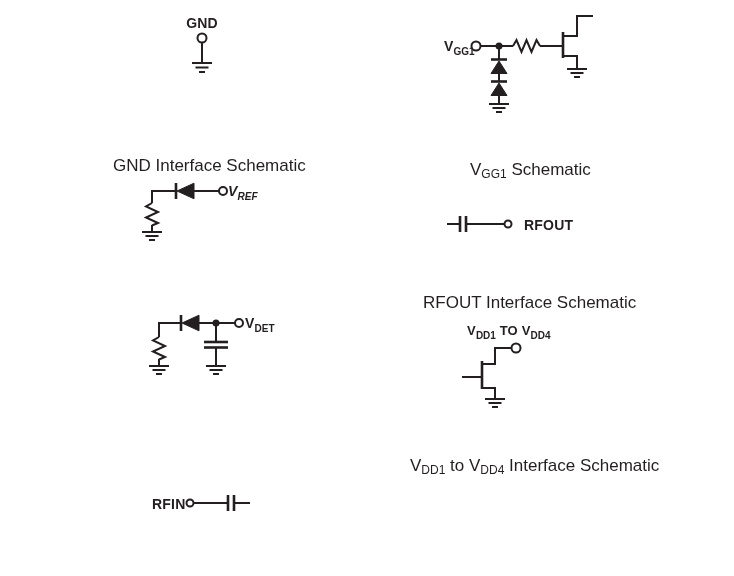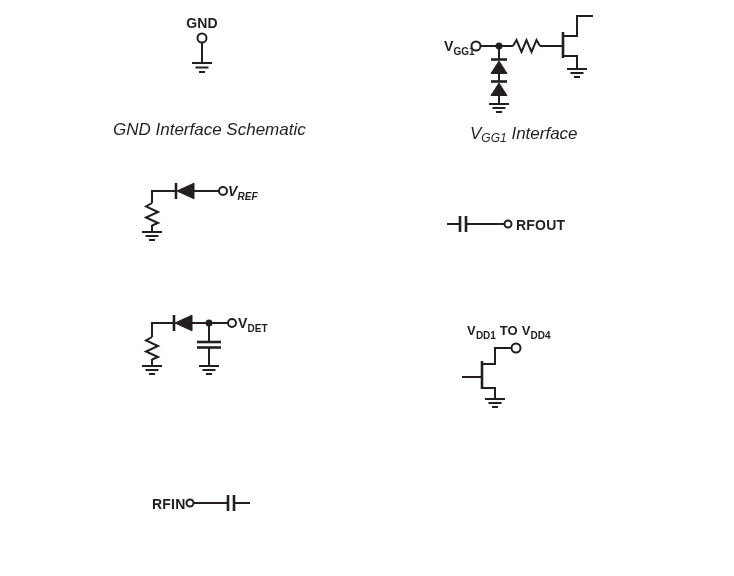--- a/index.html
+++ b/index.html
@@ -18,22 +18,23 @@
   .dot { fill: var(--ink); stroke: none; }
   .pin-label {
     position: absolute; color: var(--ink);
     font-weight: bold; font-size: 14px; line-height: 1.15;
     white-space: nowrap; letter-spacing: 0.2px;
   }
   .pin-label .sub { font-size: 10px; position: relative; top: 3.5px; letter-spacing: 0; }
   .pin-label.small { font-size: 13px; }
   .caption {
     position: absolute; color: var(--ink);
-    font-style: italic; font-size: 17px; line-height: 1.1;
+    font-size: 17px; line-height: 1.1;
     white-space: nowrap;
+    margin-top: 36px;
   }
   .caption .sub { font-size: 12px; position: relative; top: 2.5px; }
   .center { text-align: center; }
 </style>
 </head>
 <body>
 
 <div class="canvas">
 
   <div class="schem" style="left:100px; top:12px; width:210px; height:130px;">
@@ -88,21 +89,21 @@
         <path class="fil" d="M74,73 L82,85.5 L66,85.5 Z"></path>
       </g>
       <line class="w" x1="74" y1="85" x2="74" y2="94"></line>
       <g>
         <line class="w" x1="64" y1="94" x2="84" y2="94"></line>
         <line class="w" x1="67.5" y1="98" x2="80.5" y2="98"></line>
         <line class="w" x1="71" y1="102" x2="77" y2="102"></line>
       </g>
     </svg>
     <div class="caption" style="left:45px; top:115px;">
-      <span>V</span><span class="sub">GG1</span><span> Interface</span>
+      <span>V</span><span class="sub">GG1</span><span> Schematic</span>
     </div>
   </div>
 
   <div class="schem" style="left:115px; top:180px; width:200px; height:95px;">
     <svg class="art" width="200" height="95" viewBox="0 0 200 95">
       <line class="w" x1="36" y1="11" x2="61" y2="11"></line>
       <g>
         <line class="bar" x1="61" y1="3" x2="61" y2="19"></line>
         <path class="fil" d="M62,11 L79,3.2 L79,18.8 Z"></path>
       </g>
@@ -125,26 +126,29 @@
   <div class="schem" style="left:420px; top:205px; width:230px; height:75px;">
     <svg class="art" width="230" height="75" viewBox="0 0 230 75">
       <line class="w" x1="27" y1="19" x2="40" y2="19"></line>
       <g>
         <line class="bar" x1="40" y1="11" x2="40" y2="27"></line>
         <line class="bar" x1="46" y1="11" x2="46" y2="27"></line>
       </g>
       <line class="w" x1="46" y1="19" x2="84.5" y2="19"></line>
       <circle class="term" cx="88" cy="19" r="3.5"></circle>
     </svg>
-    <div class="pin-label" style="left:96px; top:12px;">
+    <div class="pin-label" style="left:104px; top:12px;">
       <span>RFOUT</span>
     </div>
-  </div>
-
-  <div class="schem" style="left:122px; top:305px; width:210px; height:130px;">
+    <div class="caption" style="left:3px; top:53px;">
+      <span>RFOUT Interface Schematic</span>
+    </div>
+  </div>
+
+  <div class="schem" style="left:129px; top:305px; width:210px; height:130px;">
     <svg class="art" width="210" height="130" viewBox="0 0 210 130">
       <line class="w" x1="29" y1="18" x2="52" y2="18"></line>
       <g>
         <line class="bar" x1="52" y1="10" x2="52" y2="26"></line>
         <path class="fil" d="M53,18 L70,10.2 L70,25.8 Z"></path>
       </g>
       <line class="w" x1="70" y1="18" x2="106" y2="18"></line>
       <circle class="dot" cx="87" cy="18" r="3.5"></circle>
       <circle class="term" cx="110" cy="18" r="4"></circle>
       <line class="w" x1="30" y1="17" x2="30" y2="32"></line>
@@ -186,20 +190,23 @@
         <line class="w" x1="57" y1="59" x2="77" y2="59"></line>
         <line class="w" x1="76" y1="70" x2="91" y2="70"></line>
         <line class="w" x1="90" y1="69" x2="90" y2="81"></line>
       </g>
       <g>
         <line class="w" x1="80" y1="81" x2="100" y2="81"></line>
         <line class="w" x1="83.5" y1="85" x2="96.5" y2="85"></line>
         <line class="w" x1="87" y1="89" x2="93" y2="89"></line>
       </g>
     </svg>
+    <div class="caption" style="left:5px; top:103px;">
+      <span>V</span><span class="sub">DD1</span><span> to </span><span>V</span><span class="sub">DD4</span><span> Interface Schematic</span>
+    </div>
   </div>
 
   <div class="schem" style="left:110px; top:488px; width:210px; height:70px;">
     <div class="pin-label" style="left:42px; top:8px;">
       <span>RFIN</span>
     </div>
     <svg class="art" width="210" height="70" viewBox="0 0 210 70">
       <circle class="term" cx="80" cy="15" r="3.5"></circle>
       <line class="w" x1="83.5" y1="15" x2="118" y2="15"></line>
       <g>

